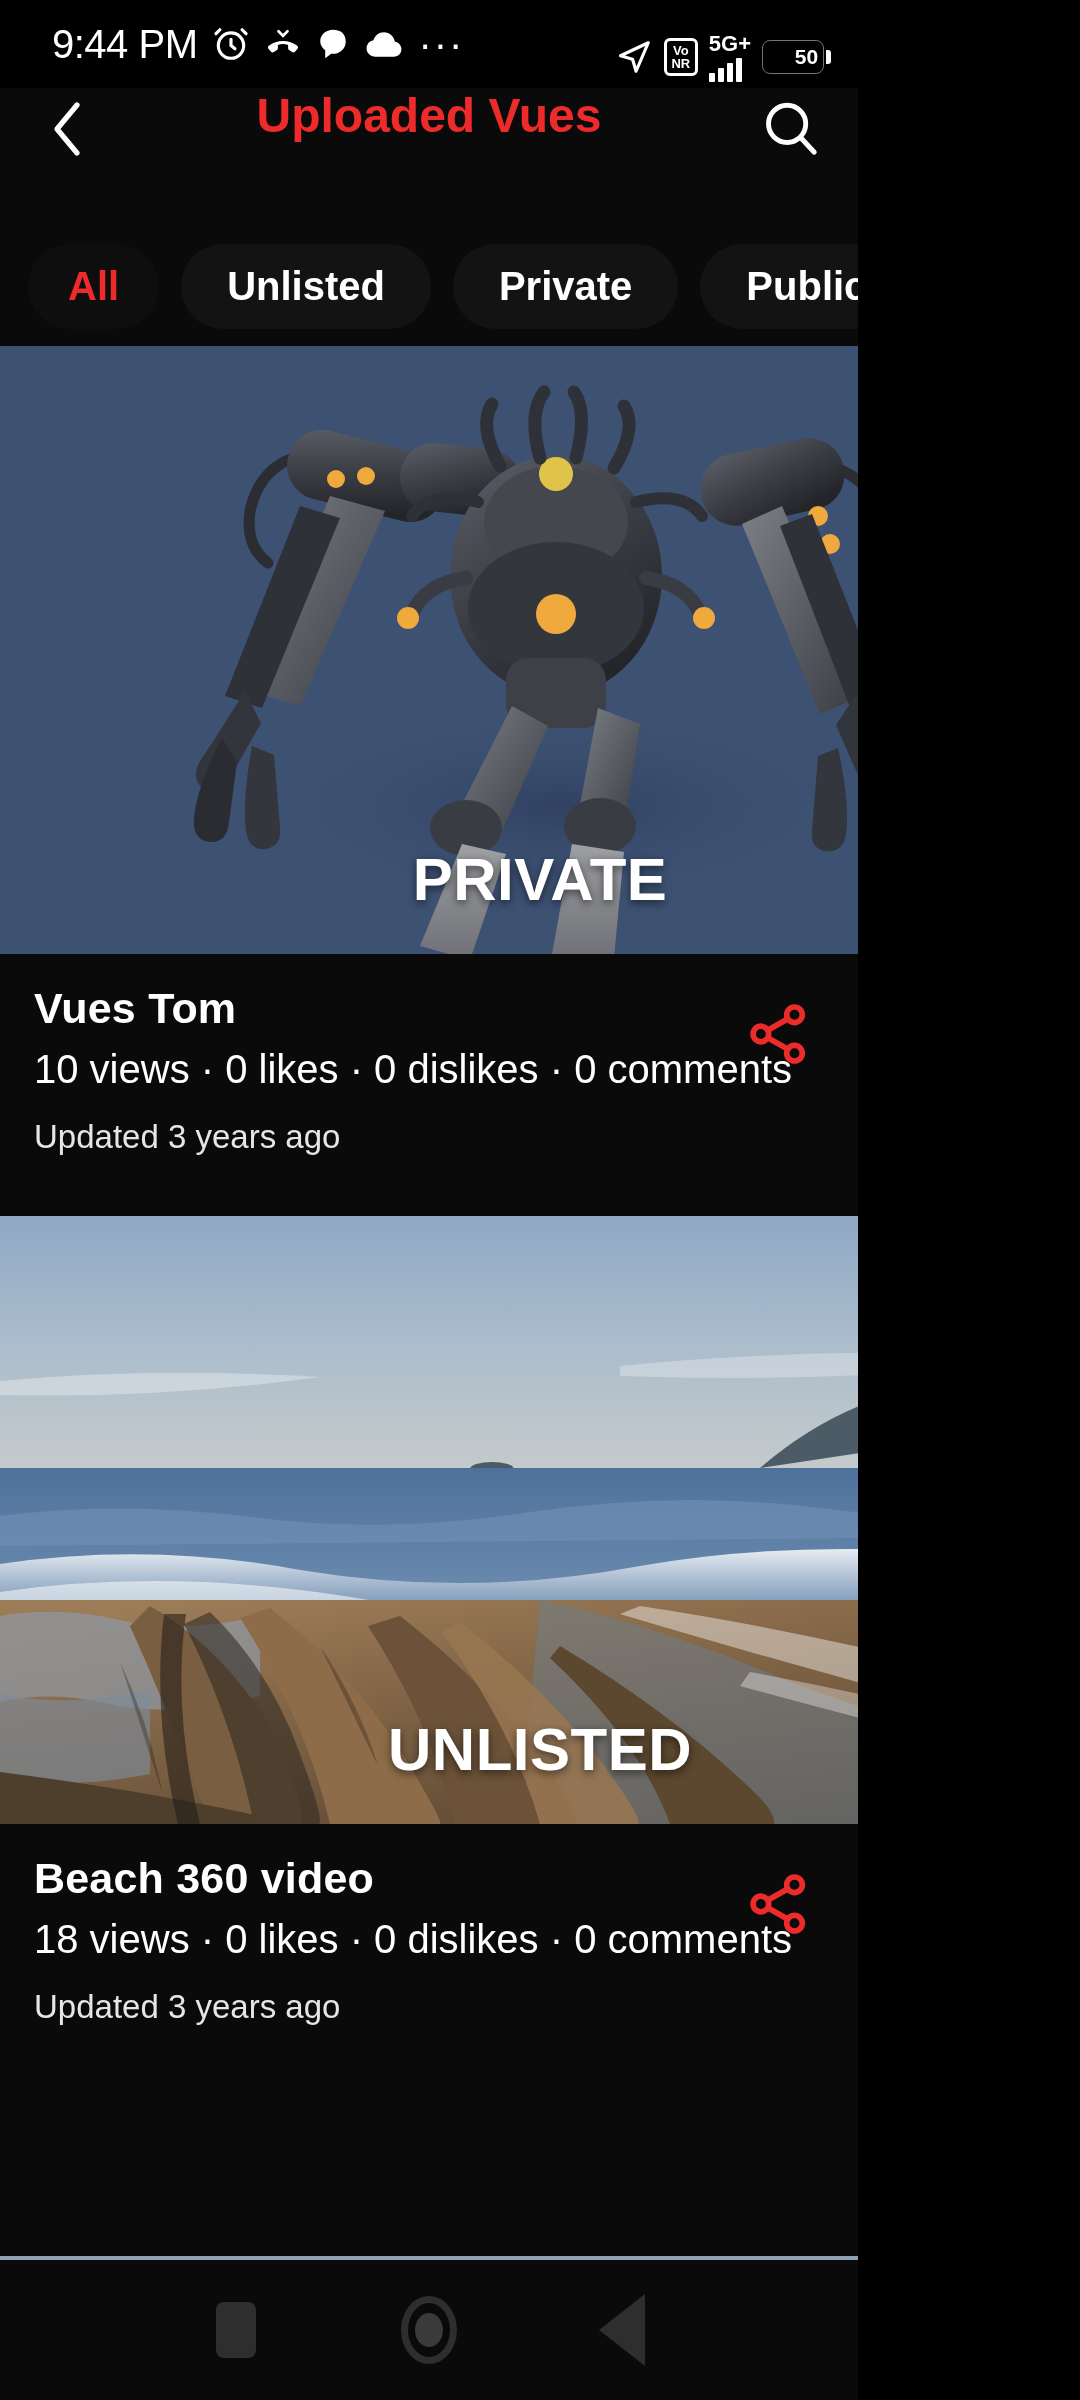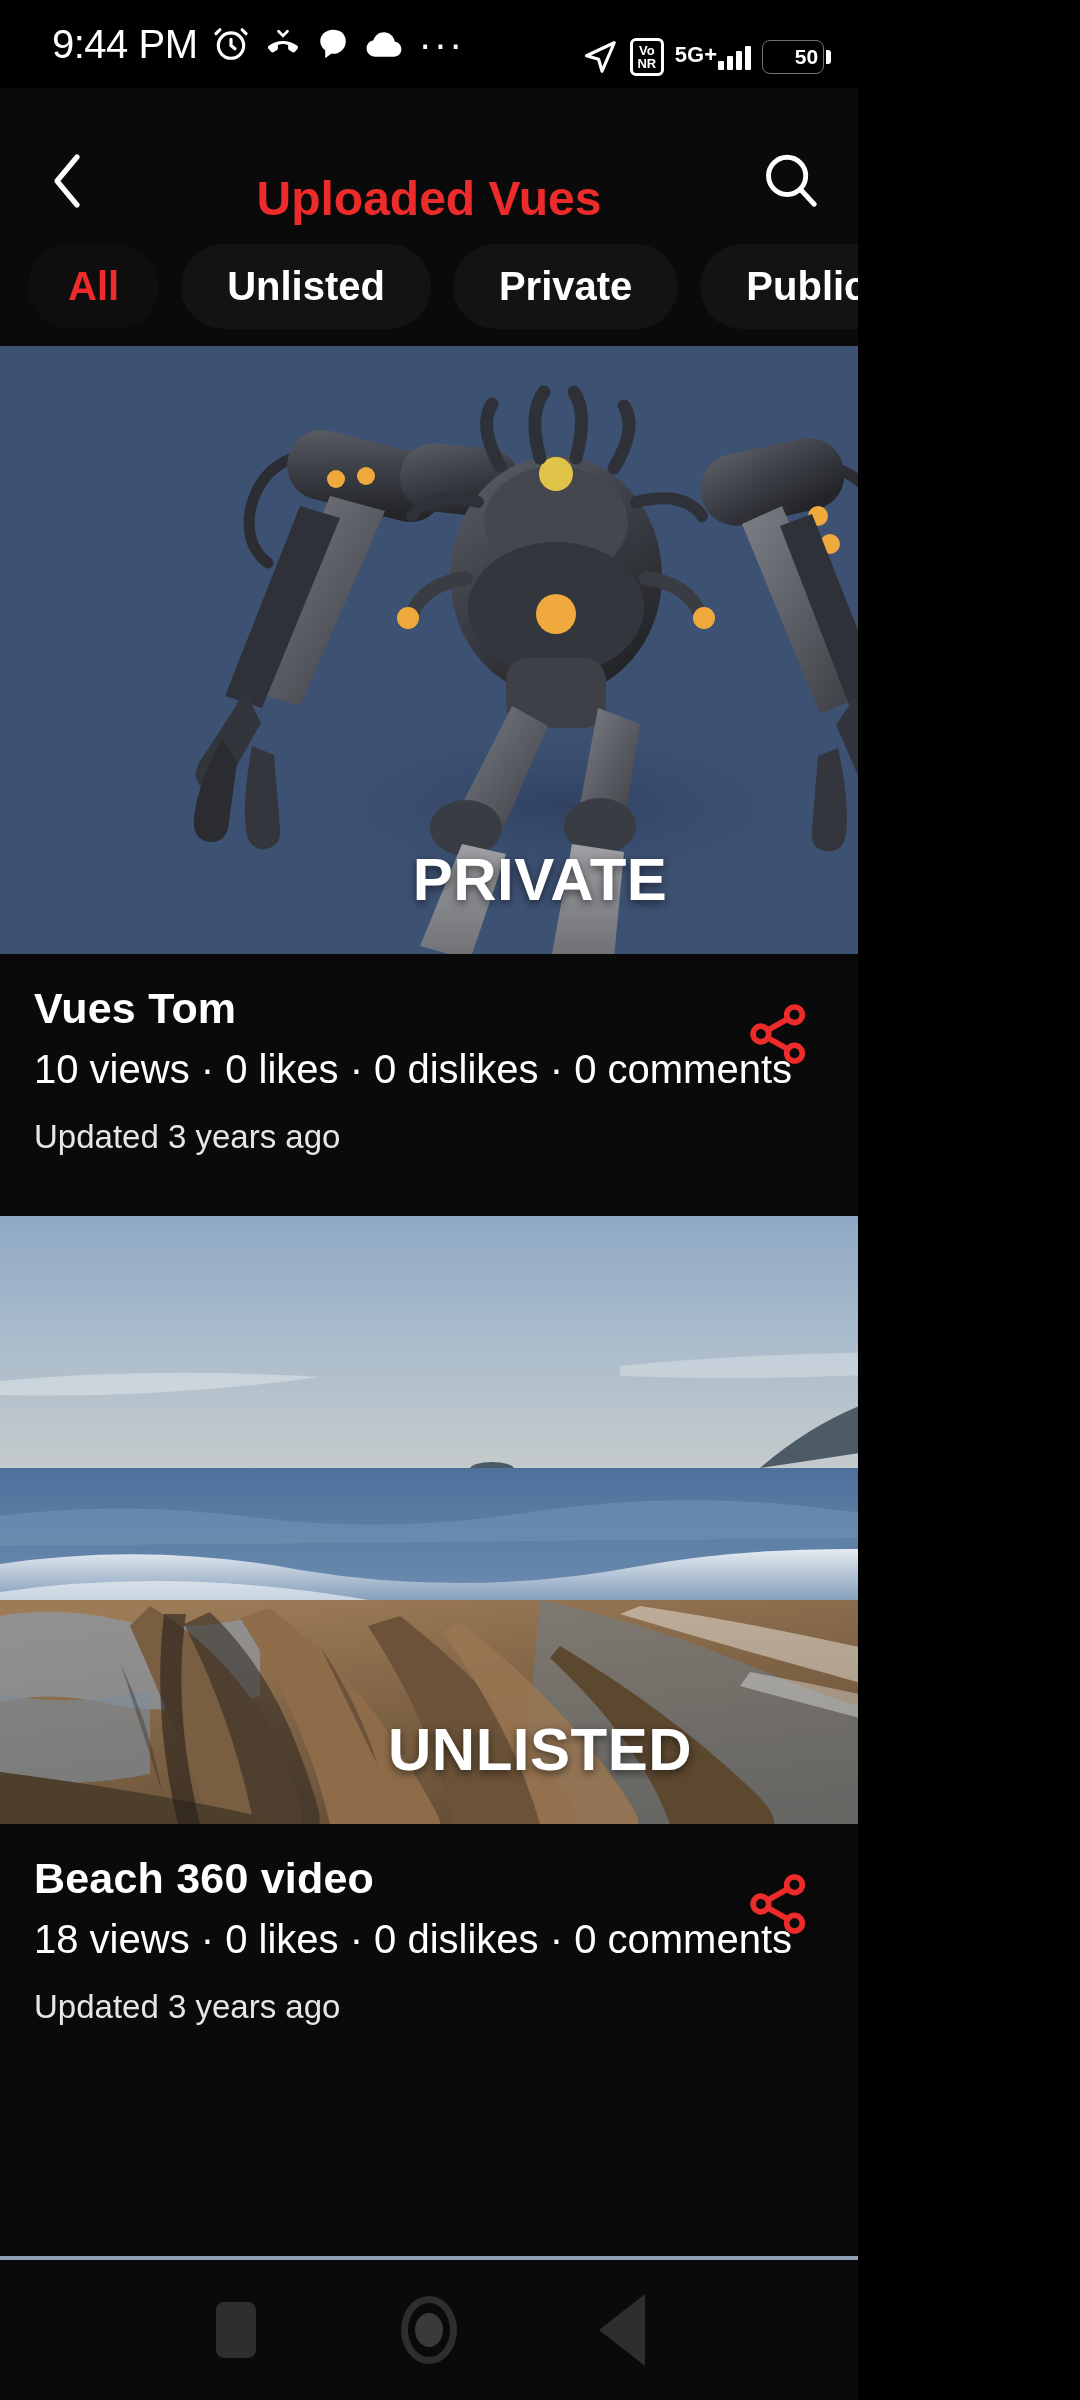--- a/index.html
+++ b/index.html
@@ -27,40 +27,40 @@
   .sb-left { display:flex; align-items:center; gap:15px; }
   .sb-time { font-size:40px; font-weight:500; letter-spacing:-0.5px; white-space:nowrap; }
   .sb-right { margin-left:auto; display:flex; align-items:center; gap:11px;margin-top:26px; }
   .sb-ico { display:flex; align-items:center; justify-content:center; }
   .sb-dots { font-size:40px; line-height:20px; letter-spacing:2px; color:#fff; }
   .vonr-box {
     width:34px; height:38px; border:3px solid #fff; border-radius:6px;
     display:flex; flex-direction:column; align-items:center; justify-content:center;
     font-size:13px; font-weight:700; line-height:1.0; color:#fff; letter-spacing:0px;
   }
-  .net-wrap { display:flex; align-items:flex-start; gap:1px; }
+  .net-wrap { display:flex; flex-direction:column; align-items:flex-start; gap:1px; }
   .net-label { font-size:22px; font-weight:600; line-height:1; }
   .bars { display:flex; align-items:flex-end; gap:3px; height:26px; }
   .bars i { display:block; width:6px; background:#fff; border-radius:1px; }
   .battery {
     position:relative; width:62px; height:34px;
     border:1px solid #737373; border-radius:8px;
     display:flex; align-items:center; justify-content:center;padding-left:27px;
   }
   .battery::after {
     content:""; position:absolute; right:-8px; top:50%; transform:translateY(-50%);
     width:5px; height:14px; background:#fff; border-radius:0 3px 3px 0;
   }
   .battery span { font-size:21px; font-weight:700; color:#fff; }
 
   
   .app-header {
     height:138px; flex:0 0 138px;
     background:#0a0a0a;
-    display:flex; align-items:flex-end;
+    display:flex; align-items:flex-start;
     padding:0 24px;
     position:relative;
   }
   .back-btn {
     width:86px; height:86px;
     display:flex; align-items:center; justify-content:center;
     cursor:pointer;
   }
   .page-title {
     position:absolute; left:0; right:0; text-align:center;

